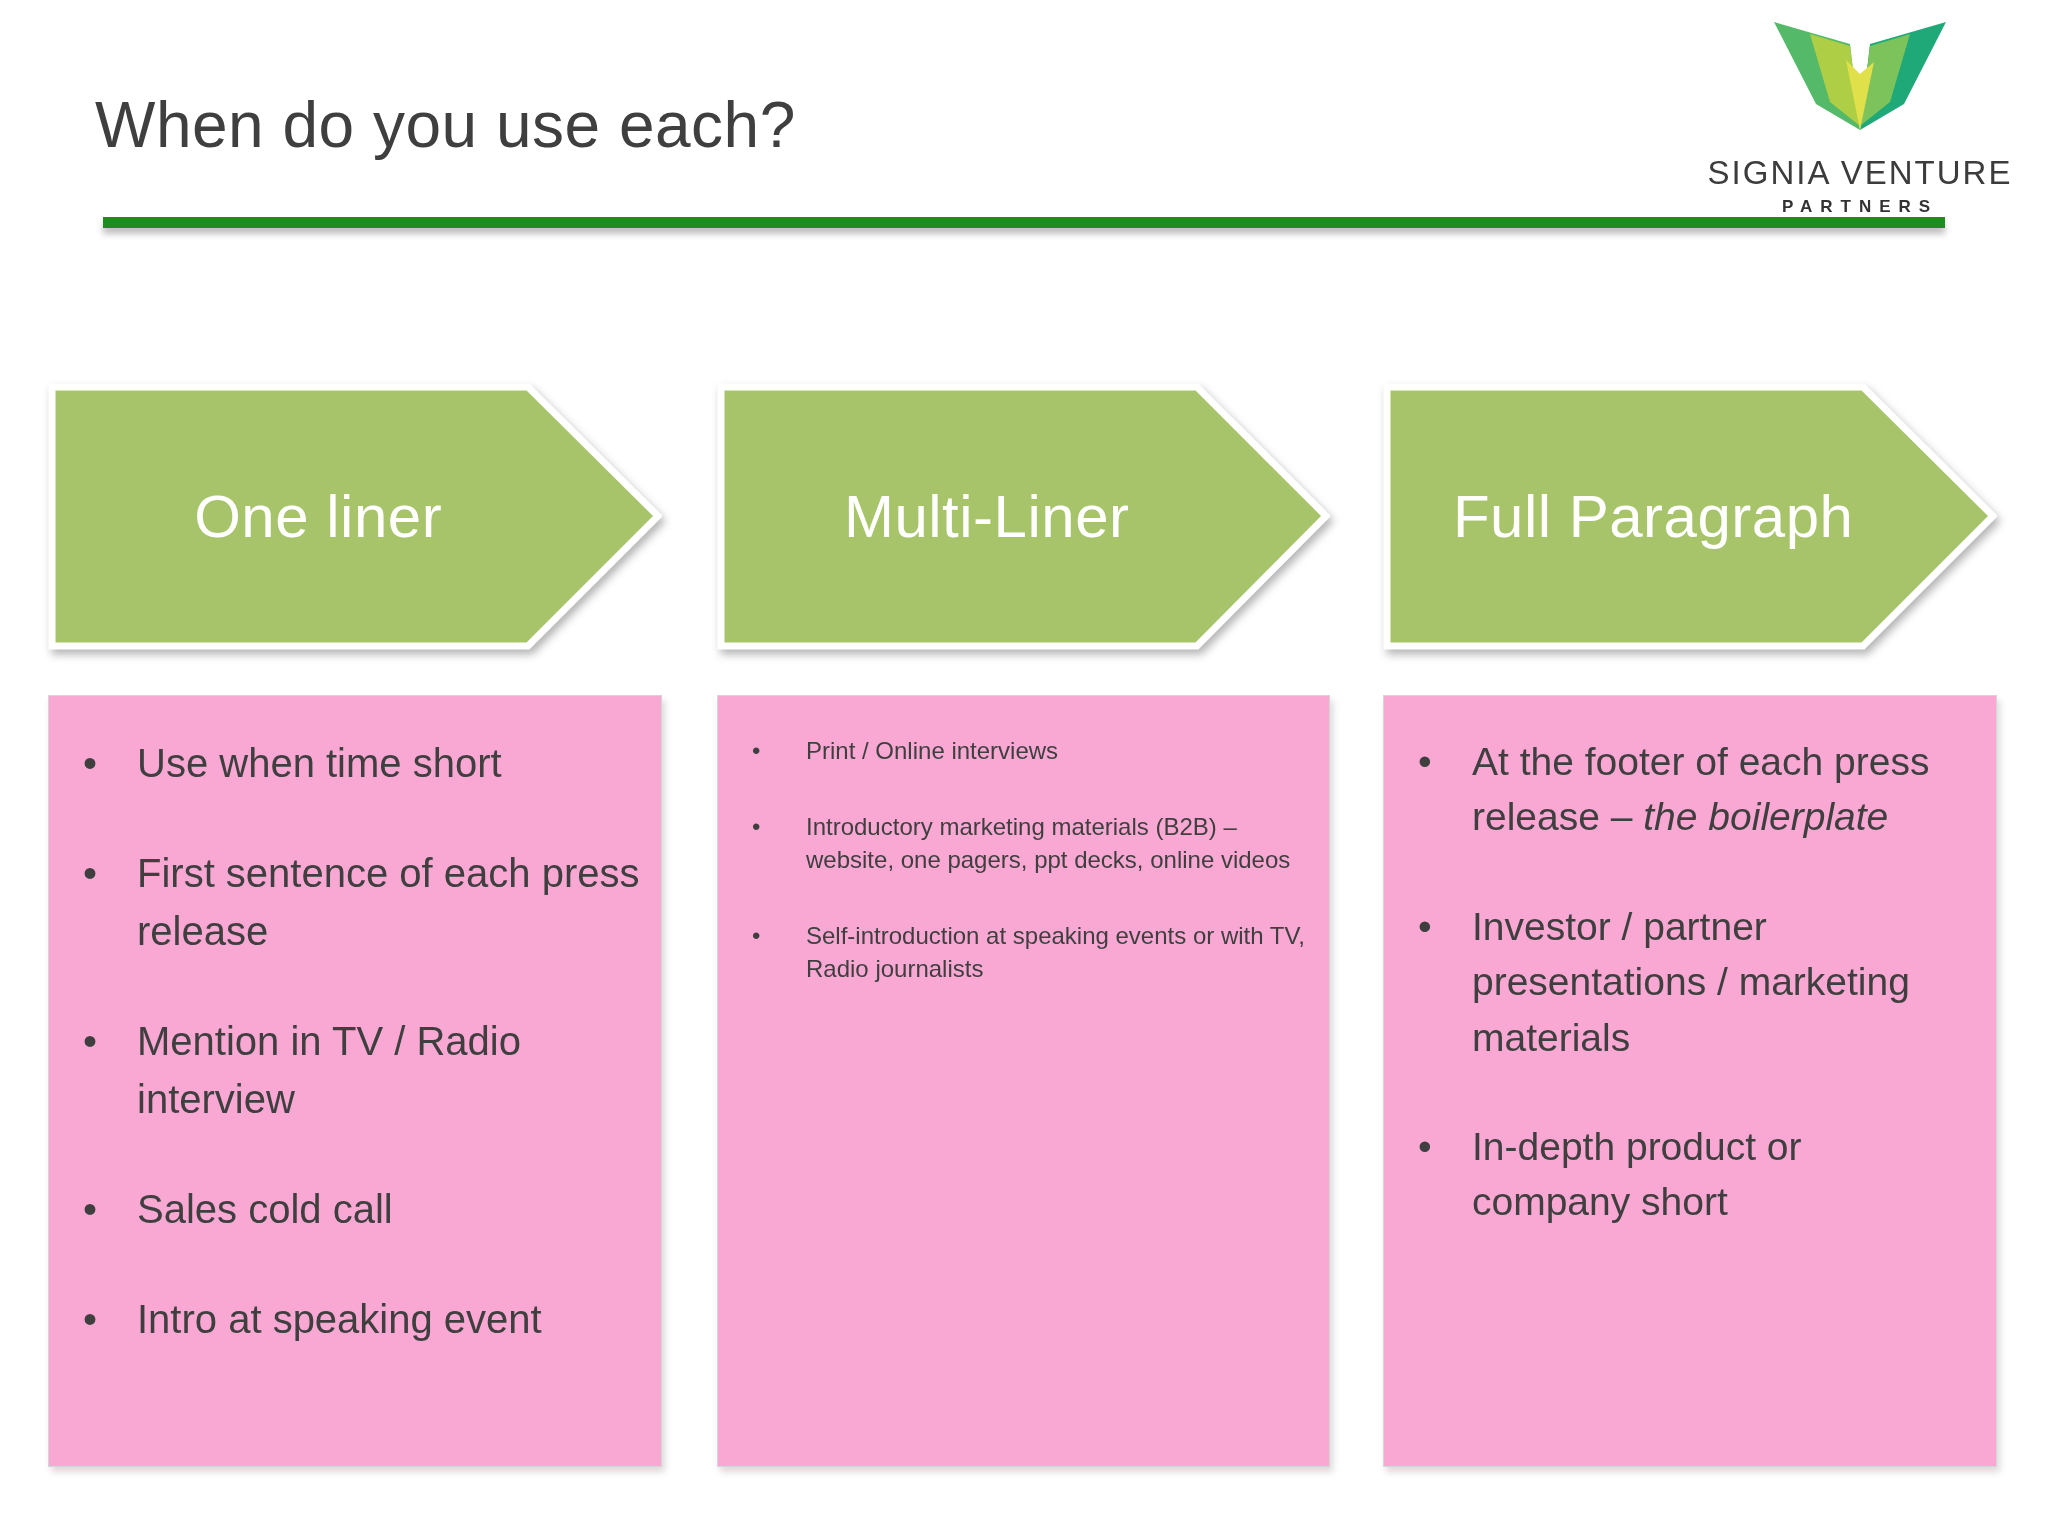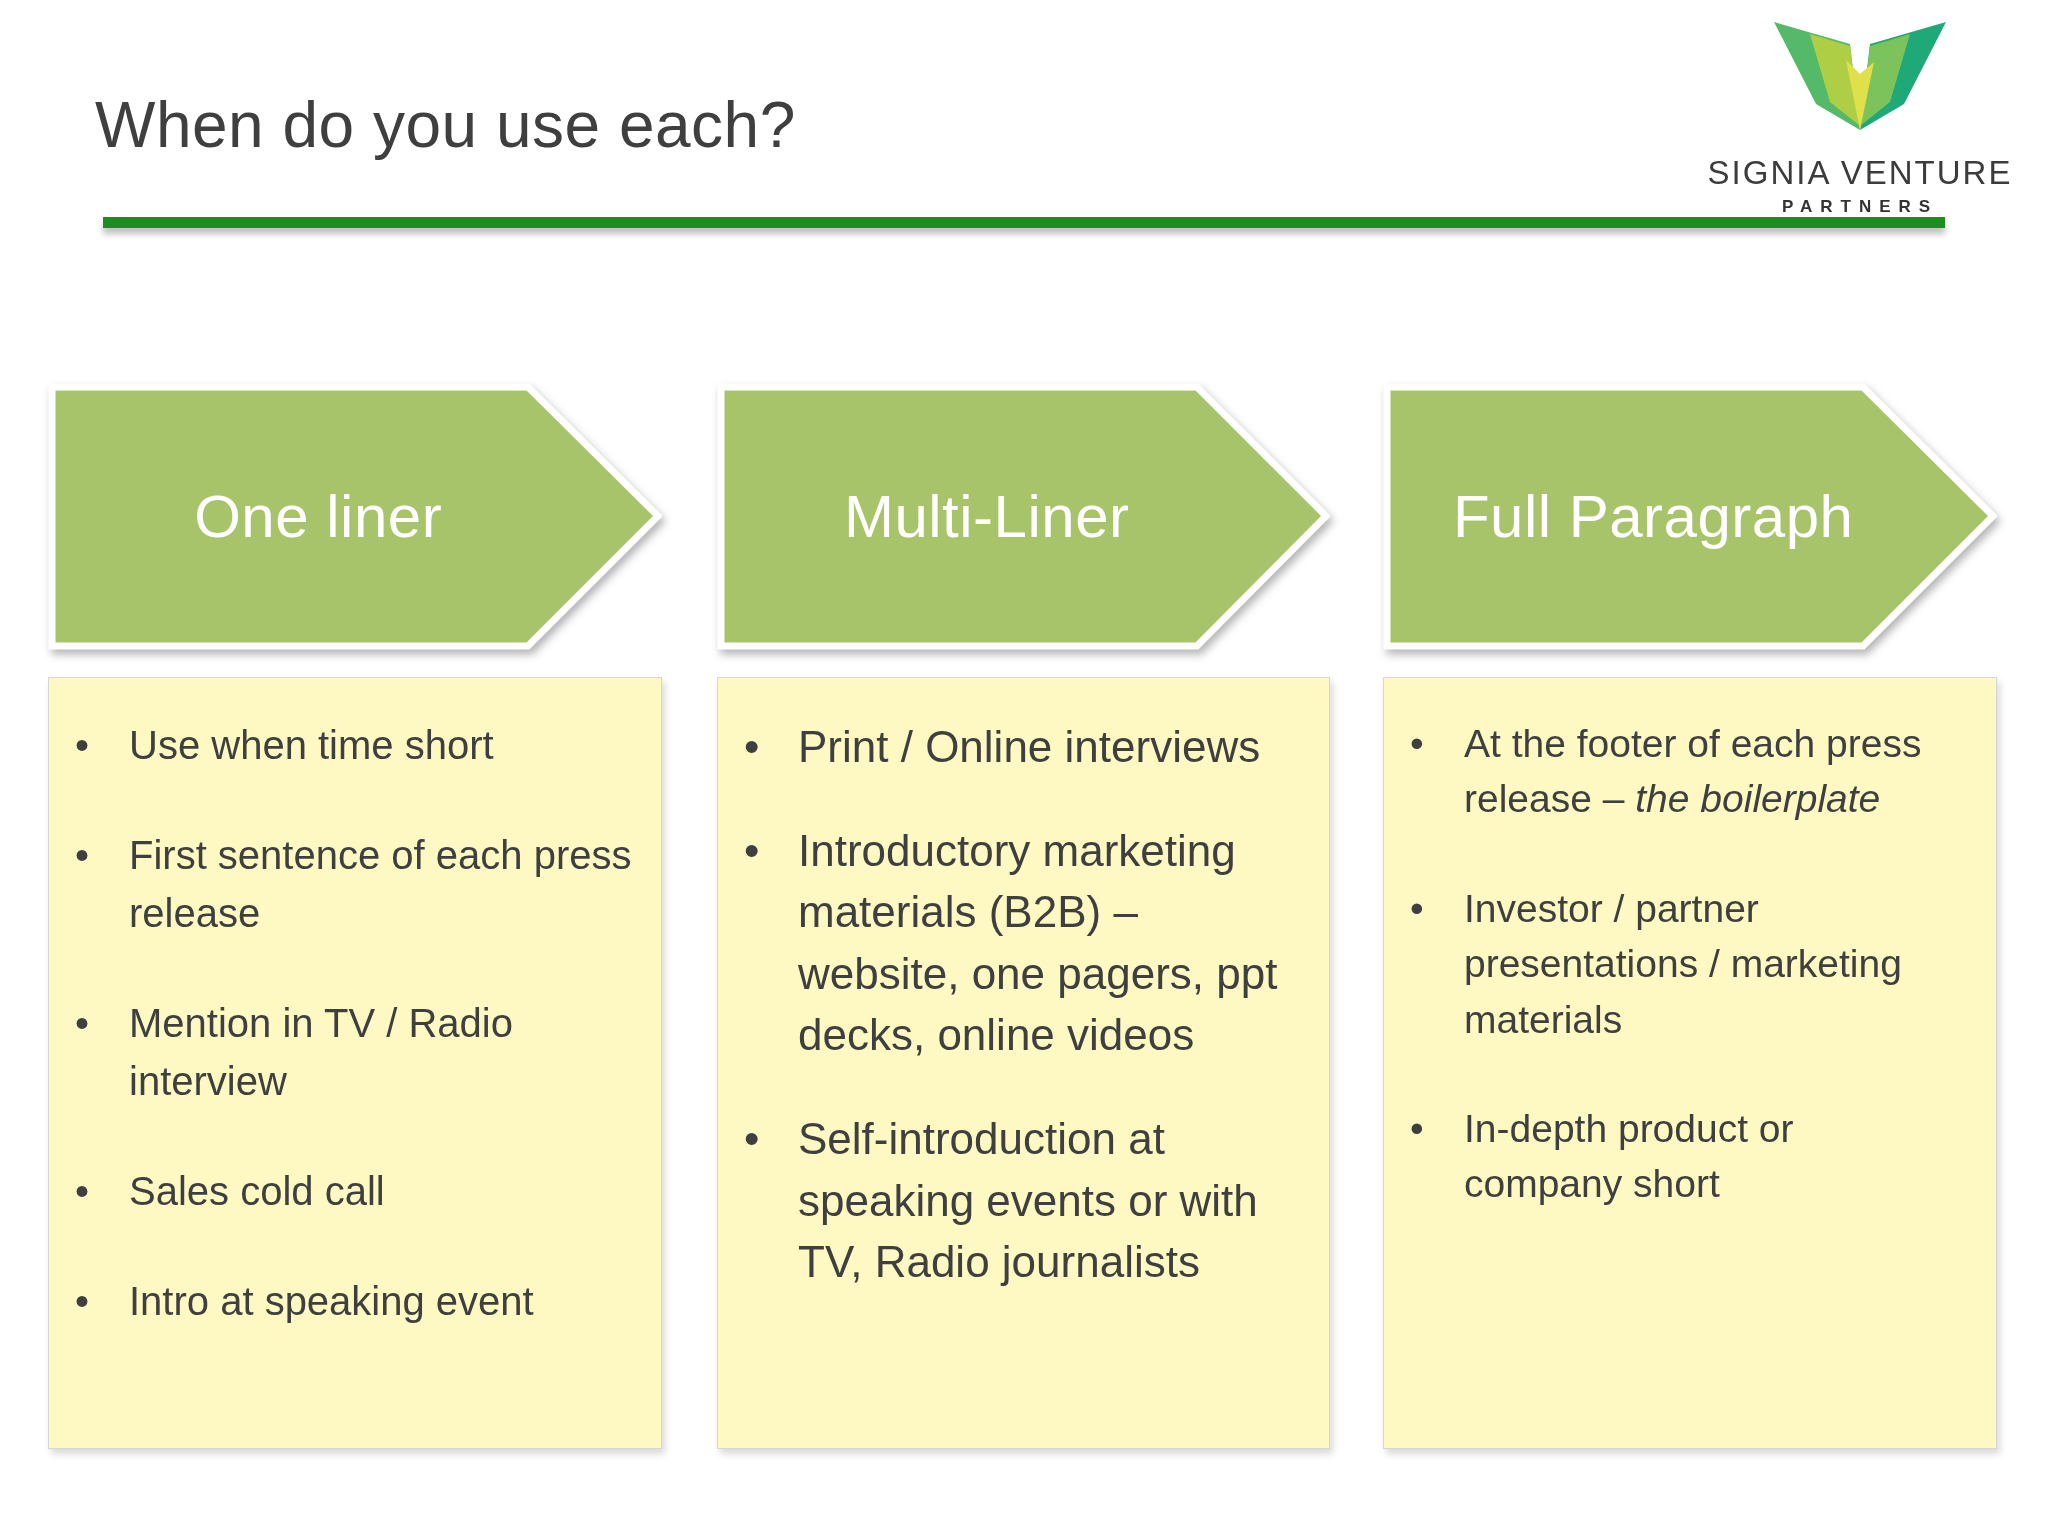--- a/index.html
+++ b/index.html
@@ -46,35 +46,35 @@
     filter:drop-shadow(3px 5px 4px rgba(90,90,90,0.45));
   }
   .arrow polygon{fill:var(--arrow-green,#a8c46a);stroke:#ffffff;stroke-width:7;}
   .arrow-label{
     position:absolute;left:0;top:0;width:88%;height:100%;
     display:flex;align-items:center;justify-content:center;
     color:#ffffff;font-size:60px;font-weight:400;letter-spacing:0.5px;
   }
   .panel{
     box-sizing:border-box;
-    margin-top:27px;height:772px;
-    background:#fef9c3;border:1px solid #d6d6d6;
+    margin-top:45px;height:772px;
+    background:#f9a8d4;border:1px solid #d6d6d6;
     box-shadow:3px 5px 7px rgba(0,0,0,0.15);
-    padding:38px 20px 0 22px;
+    padding:38px 20px 0 30px;
   }
   .col-3 .panel{padding-right:60px;}
   .panel ul{list-style:none;margin:0;padding:0;}
   .panel li{
     position:relative;padding-left:58px;color:#3f3f3f;
   }
   .panel li::before{
     content:"\2022";position:absolute;left:4px;top:0;
   }
   .col-1 .panel li{font-size:40px;line-height:1.45;margin-bottom:52px;}
-  .col-2 .panel li{font-size:44px;line-height:1.40;margin-bottom:42px;}
+  .col-2 .panel li{font-size:24px;line-height:1.40;margin-bottom:42px;}
   .col-3 .panel li{font-size:39px;line-height:1.42;margin-bottom:54px;}
   .panel li em{font-style:italic;}
 </style>
 </head>
 <body>
 
 <div class="slide">
 
   <div class="title">When do you use each?</div>
   <div class="divider"></div>

